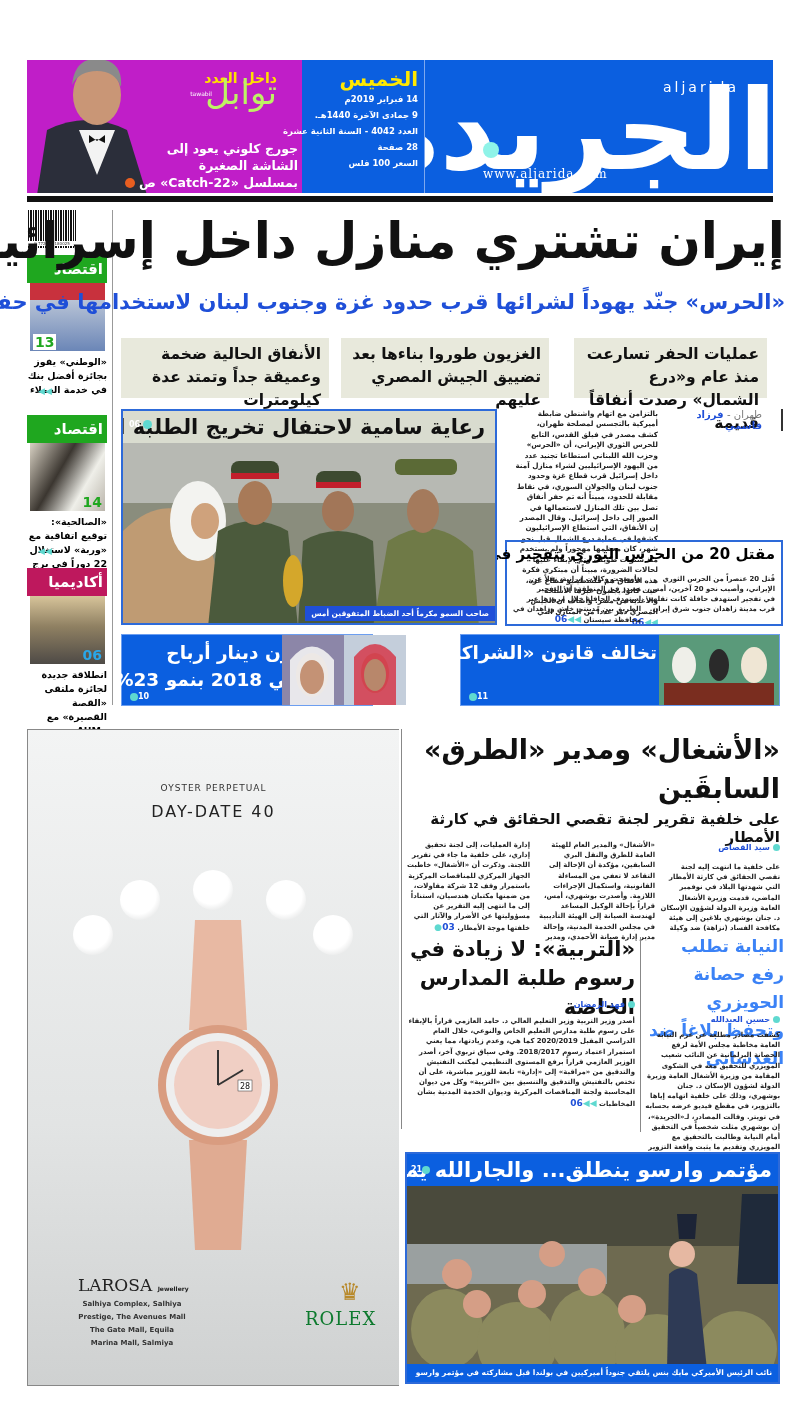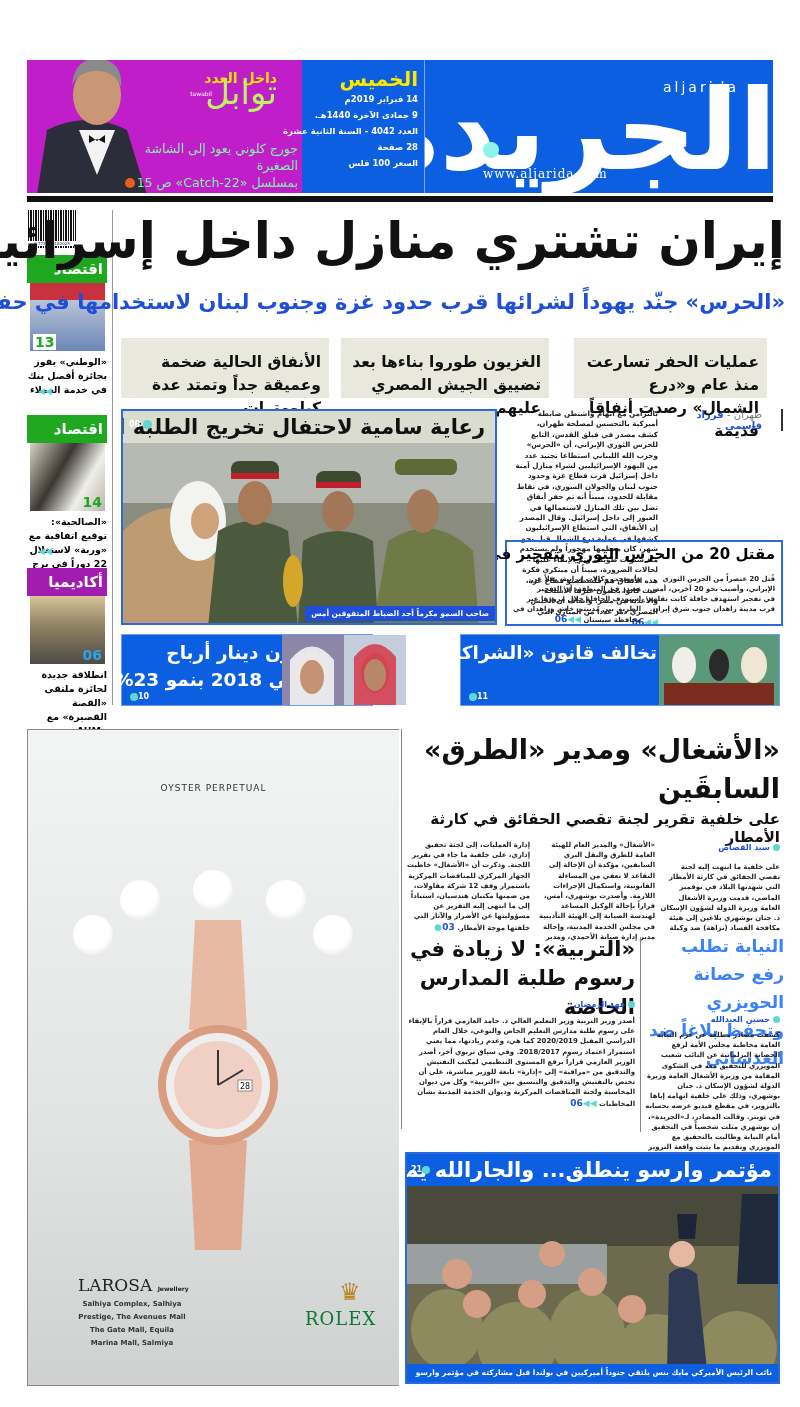--- a/index.html
+++ b/index.html
@@ -5,21 +5,21 @@
 *{box-sizing:border-box;margin:0;padding:0}
 body{width:800px;height:1407px;background:#fff;font-family:"DejaVu Sans",sans-serif;position:relative;overflow:hidden;direction:ltr}
 .abs{position:absolute}
 .rtl{direction:rtl;text-align:right}
 
 #promo{left:27px;top:60px;width:275px;height:133px;background:#c01ec8;overflow:hidden}
 #promo .person{position:absolute;left:0;top:-25px;width:150px;height:160px}
 #promo .inside{position:absolute;right:25px;top:10px;color:#ffe000;font-weight:bold;font-size:14px}
 #promo .brand{position:absolute;right:25px;top:14px;color:#bef264;font-weight:normal;font-size:34px;line-height:36px}
 #promo .brand-latin{position:absolute;right:90px;top:30px;color:#fff;font-size:6px}
-#promo .teaser{position:absolute;right:4px;top:80px;width:170px;color:#86efac;font-weight:normal;font-size:12.5px;line-height:17px}
+#promo .teaser{position:absolute;right:4px;top:80px;width:170px;color:#ffffff;font-weight:bold;font-size:12.5px;line-height:17px}
 #infobox{left:302px;top:60px;width:123px;height:133px;background:#0b5fe0;color:#fff;padding:7px 6px 0 2px;border-right:1px solid #7ea8ee}
 #infobox .day{color:#ffe800;font-weight:bold;font-size:20px;line-height:24px}
 #infobox .line{font-size:8.5px;font-weight:bold;line-height:16px;white-space:nowrap}
 #logo{left:425px;top:60px;width:348px;height:133px;background:#0b5fe0;overflow:hidden}
 #logo .ar{position:absolute;right:-4px;top:10px;color:#fff;font-weight:bold;font-size:112px;line-height:120px;font-family:"DejaVu Sans",sans-serif}
 #logo .latin{position:absolute;left:238px;top:19px;color:#fff;font-size:14px;letter-spacing:3px}
 #logo .url{position:absolute;left:58px;top:107px;color:#fff;font-size:12px;font-family:"DejaVu Serif",serif;letter-spacing:1px}
 #logo .cyan-dot{position:absolute;left:58px;top:82px;width:16px;height:16px;border-radius:50%;background:#8ff3e8}
 #rule{left:27px;top:196px;width:746px;height:6px;background:#111}
 
@@ -27,21 +27,21 @@
 #barcode-num{left:28px;top:241px;width:48px;font-size:4px;color:#333;background:#fff;text-align:center}
 .rail-tag{position:absolute;left:27px;width:80px;height:28px;color:#fff;font-size:15px;font-weight:bold;padding-right:4px;line-height:28px}
 .rail-img{position:absolute;left:30px;width:75px;height:68px;overflow:hidden}
 .rail-num{position:absolute;right:3px;bottom:1px;font-size:14px;font-weight:bold}
 .rail-text{position:absolute;left:27px;width:80px;font-size:9.5px;font-weight:bold;line-height:14px}
 .rail-arrow{position:absolute;left:38px;color:#5fd9d0;font-size:9px;font-weight:bold}
 #rail-divider{left:112px;top:210px;width:1px;height:495px;background:#999}
 
 #headline{left:120px;top:210px;width:665px;font-size:50px;font-weight:bold;line-height:62px;color:#111;white-space:nowrap}
 #subhead{left:120px;top:287px;width:665px;font-size:21px;font-weight:bold;color:#1f4fd8;white-space:nowrap;line-height:30px}
-.deck{position:absolute;top:338px;height:60px;background:#e8e9dc;font-weight:bold;font-size:15.5px;line-height:23px;color:#111;padding:13px 8px}
+.deck{position:absolute;top:338px;height:60px;background:#e8e9dc;font-weight:bold;font-size:15.5px;line-height:23px;color:#111;padding:5px 8px}
 
 #byline{left:663px;top:409px;width:120px;font-size:10px;font-weight:bold;color:#1f4fd8;border-right:2px solid #333;padding-right:19px}
 #byline .city{color:#777;font-weight:normal}
 #story-body{left:515px;top:409px;width:143px;font-size:7.2px;line-height:10.4px;font-weight:bold;color:#222}
 .ref{color:#1f4fd8;font-weight:bold;font-size:9px}
 #zahedan{left:505px;top:540px;width:278px;height:86px;border:2px solid #2d6ad9}
 #zahedan .h{position:absolute;right:6px;top:3px;font-size:15px;font-weight:bold;white-space:nowrap}
 #zahedan .c1{position:absolute;right:6px;top:32px;width:128px;font-size:6.9px;line-height:10px;font-weight:bold;color:#222}
 #zahedan .c2{position:absolute;left:6px;top:32px;width:128px;font-size:6.9px;line-height:10px;font-weight:bold;color:#222}
 
@@ -137,21 +137,21 @@
 <div>
   <div class="rail-tag rtl" style="top:415px;background:#1fa71f">اقتصاد</div>
   <div class="rail-img" style="top:443px;background:linear-gradient(120deg,#d8d1c3 0%,#3b3630 40%,#efefe9 70%,#b9b4aa 100%)">
     <span class="rail-num" style="color:#1fa71f">14</span>
   </div>
   <div class="rail-text rtl" style="top:515px">«الصالحية»: توقيع اتفاقية مع «وربة» لاستغلال 22 دوراً في برج الراية</div>
   <div class="rail-arrow" style="top:546px">◀◀</div>
 </div>
 
 <div>
-  <div class="rail-tag rtl" style="top:568px;background:#a21caf">أكاديميا</div>
+  <div class="rail-tag rtl" style="top:568px;background:#be185d">أكاديميا</div>
   <div class="rail-img" style="top:596px;background:linear-gradient(180deg,#d7c49a 0%,#8f8062 45%,#4e4a46 100%)">
     <span class="rail-num" style="color:#2aa6e8">06</span>
   </div>
   <div class="rail-text rtl" style="top:668px">انطلاقة جديدة لجائزة ملتقى «القصة القصيرة» مع «AUM»</div>
 </div>
 
 <div id="rail-divider" class="abs"></div>
 
 <div id="headline" class="abs rtl">إيران تشتري منازل داخل إسرائيل</div>
 <div id="subhead" class="abs rtl">«الحرس» جنّد يهوداً لشرائها قرب حدود غزة وجنوب لبنان لاستخدامها في حفر أنفاق</div>
@@ -230,20 +230,21 @@
     <rect width="120" height="70" fill="#5a9a7a"></rect>
     <rect x="5" y="48" width="110" height="22" fill="#7a2d1f"></rect>
     <ellipse cx="25" cy="30" rx="12" ry="18" fill="#efefe9"></ellipse>
     <ellipse cx="60" cy="30" rx="10" ry="16" fill="#2a2a2a"></ellipse>
     <ellipse cx="95" cy="30" rx="13" ry="18" fill="#efe6d4"></ellipse>
   </svg>
 </div>
 
 <div id="ad" class="abs">
   <div class="oyster">OYSTER PERPETUAL</div>
+  <div class="dd">DAY-DATE 40</div>
   <div class="crown-pearls">
     <span style="left:165px;top:140px"></span>
     <span style="left:92px;top:150px"></span>
     <span style="left:238px;top:150px"></span>
     <span style="left:45px;top:185px"></span>
     <span style="left:285px;top:185px"></span>
   </div>
   <svg style="position:absolute;left:115px;top:190px" width="150" height="330" viewBox="0 0 150 330">
     <path d="M52 0 L98 0 L104 110 L46 110Z" fill="#e8b9a3"></path>
     <path d="M46 220 L104 220 L98 330 L52 330Z" fill="#e0ab92"></path>

